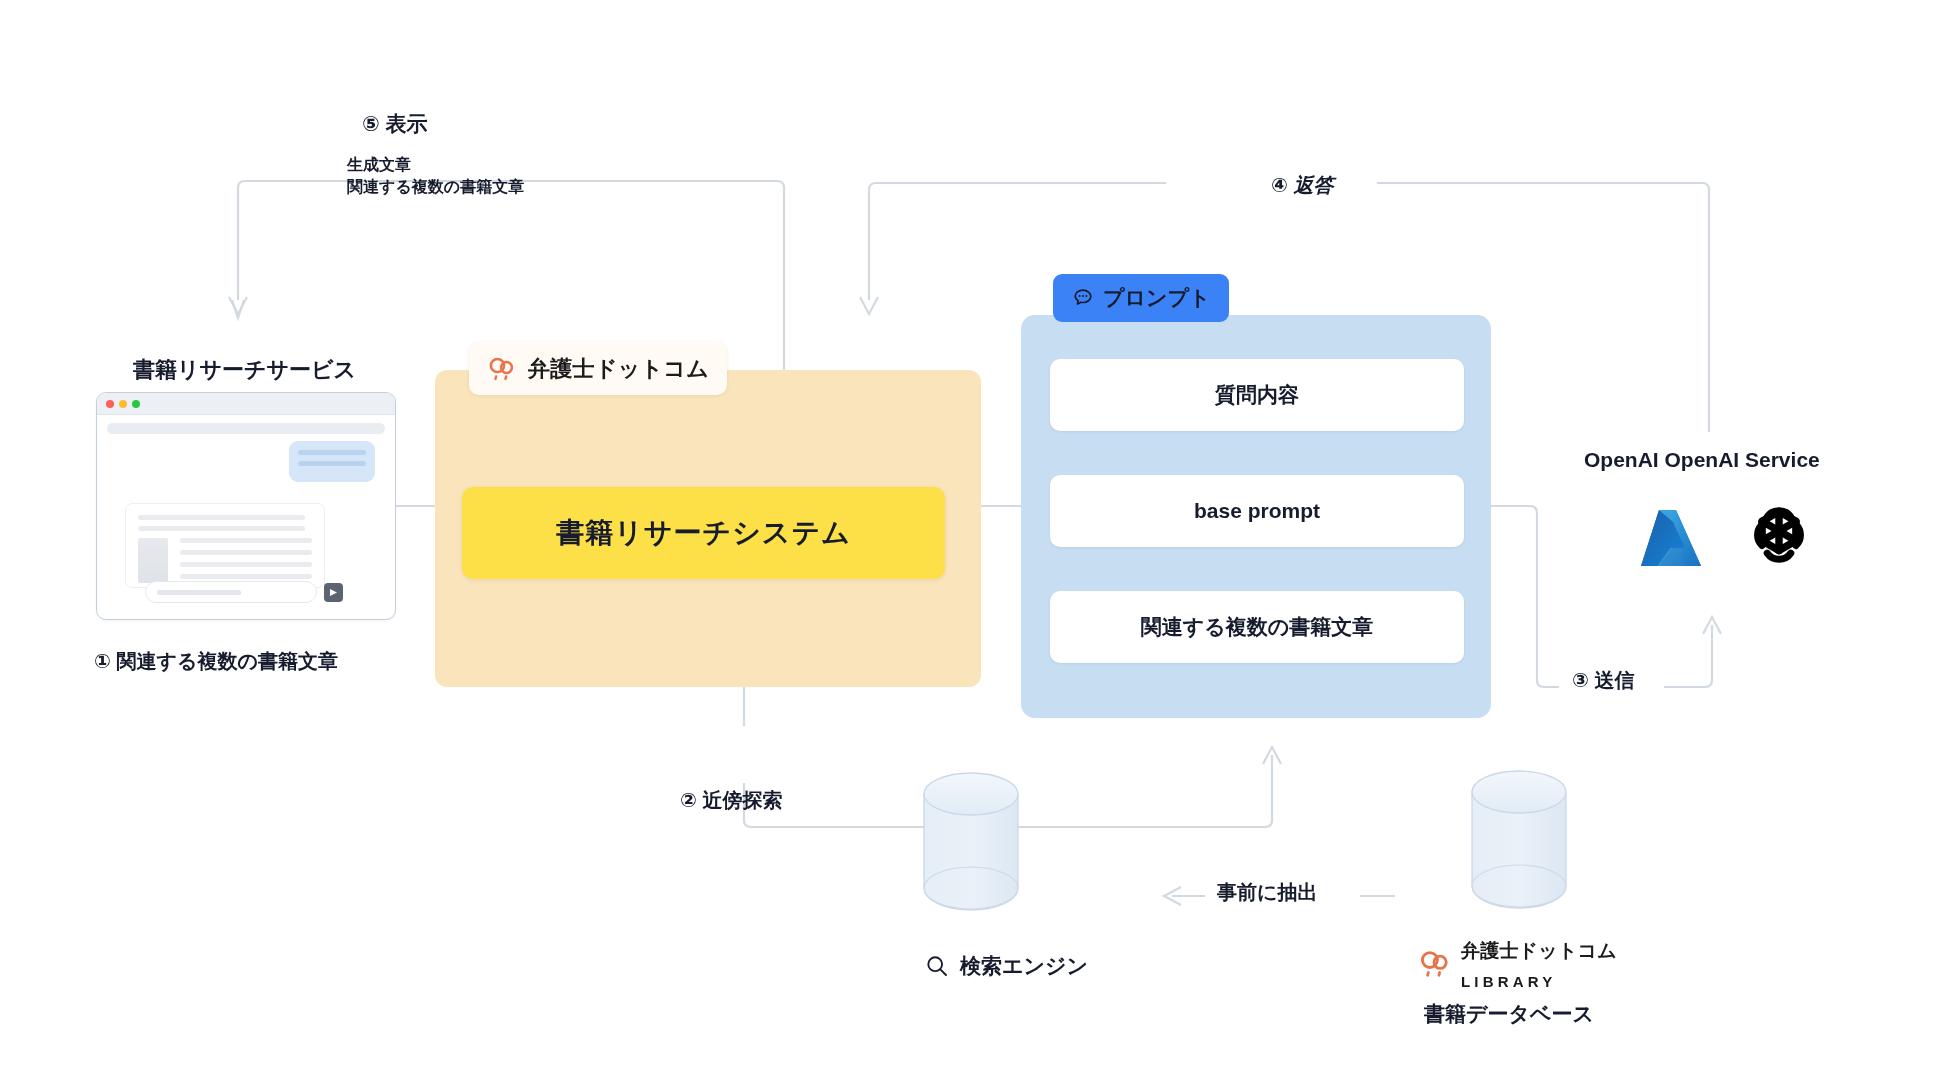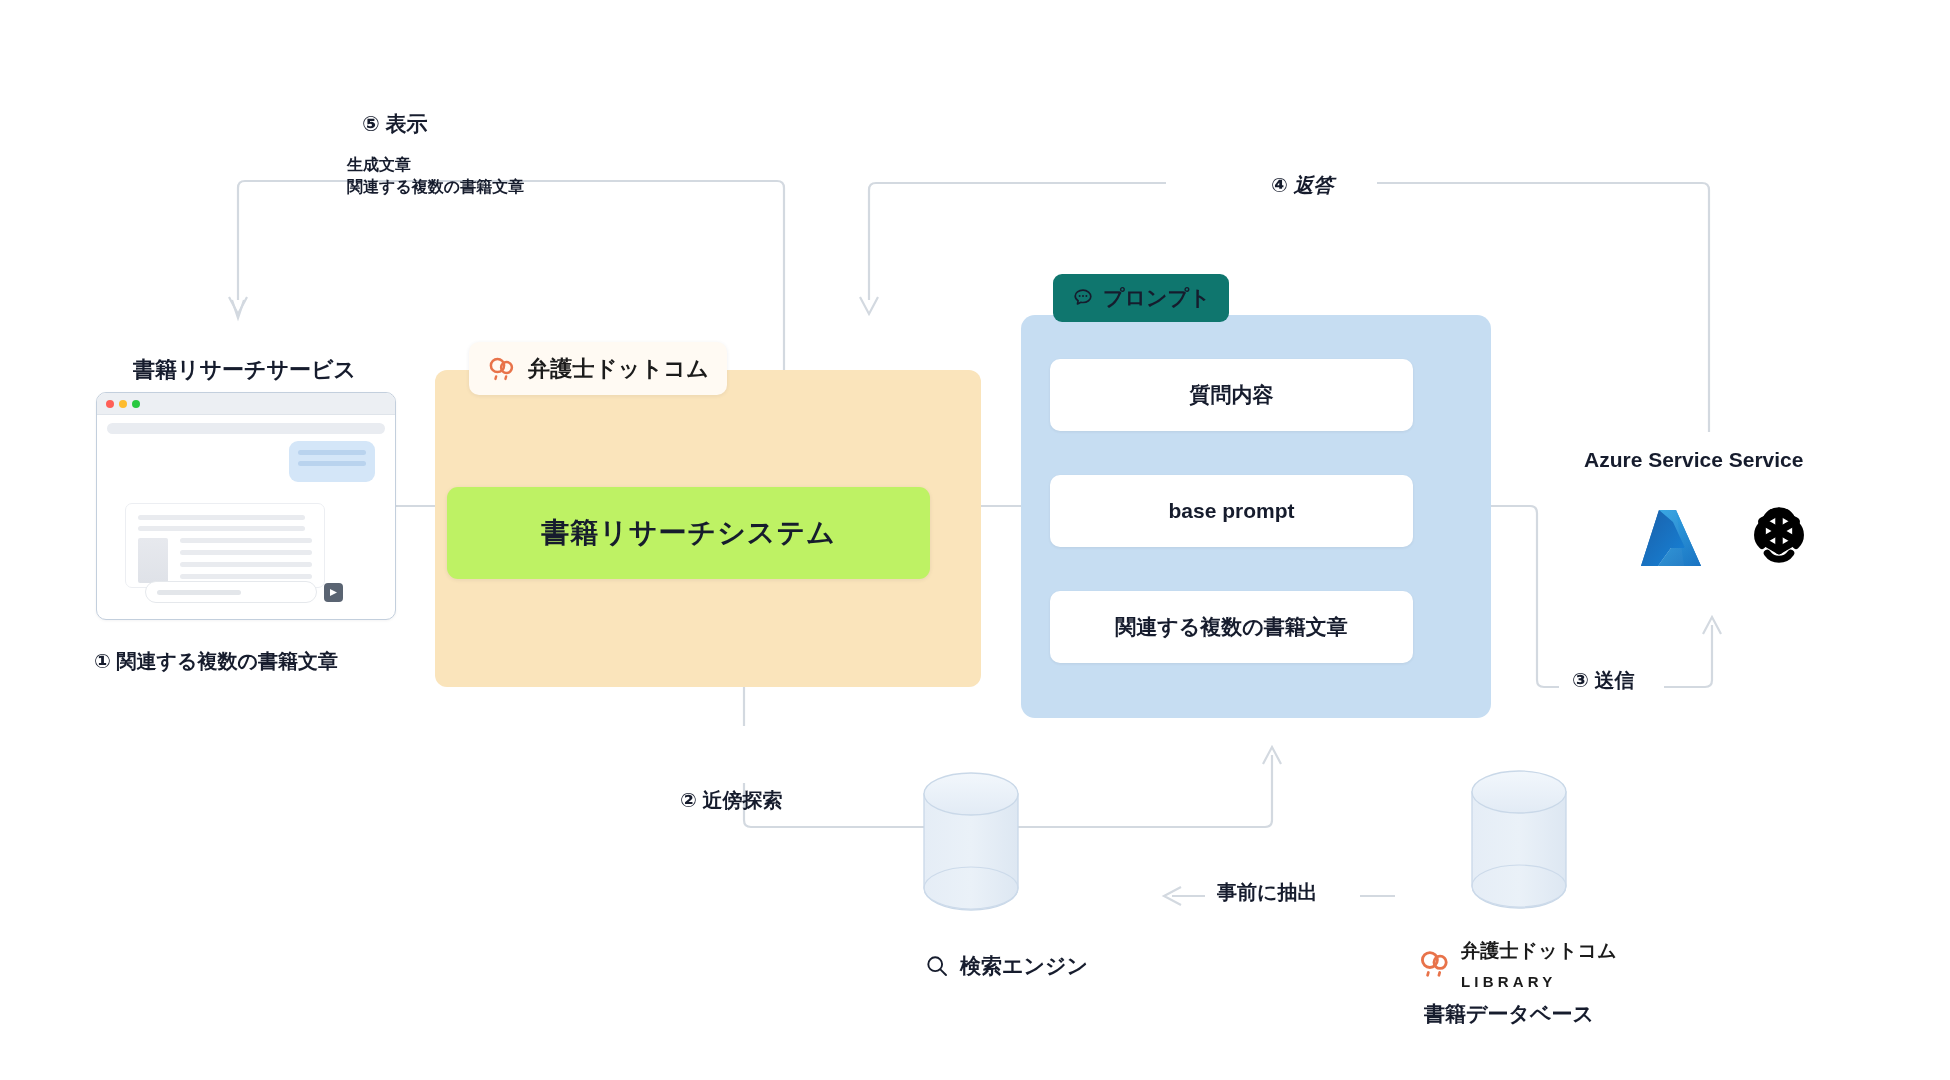--- a/index.html
+++ b/index.html
@@ -84,43 +84,43 @@
   }
   #bengo-badge {
     position: absolute; left: 469px; top: 342px;
     height: 53px; padding: 0 18px;
     background: #fffaf3; border-radius: 10px;
     display: flex; align-items: center; gap: 11px;
     box-shadow: 0 1px 4px rgba(22,28,45,.07);
   }
   #bengo-badge .txt { font-size: 22px; font-weight: 700; color: #1b1b1b; letter-spacing: .3px; }
   #system-card {
-    position: absolute; left: 447px; top: 487px;
+    position: absolute; left: 462px; top: 487px;
     width: 483px; height: 92px;
-    background: #bef264; border-radius: 11px;
+    background: #fde047; border-radius: 11px;
     display: flex; align-items: center; justify-content: center;
     box-shadow: 0 1px 4px rgba(22,28,45,.08);
   }
   #system-card .txt { font-size: 28px; font-weight: 700; color: #161c2d; letter-spacing: 1px; }
 
   
   #blue-panel {
     position: absolute; left: 1021px; top: 315px;
     width: 470px; height: 403px;
     background: #c6ddf2; border-radius: 14px;
   }
   #prompt-badge {
     position: absolute; left: 1053px; top: 274px;
     height: 48px; padding: 0 19px;
-    background: #0f766e; border-radius: 9px;
+    background: #3b82f6; border-radius: 9px;
     display: flex; align-items: center; gap: 9px;
   }
   #prompt-badge .txt { font-size: 21px; font-weight: 700; color: #161c2d; }
   .prompt-item {
-    position: absolute; left: 1050px; width: 363px; height: 72px;
+    position: absolute; left: 1050px; width: 414px; height: 72px;
     background: #fff; border-radius: 10px;
     display: flex; align-items: center; justify-content: center;
     box-shadow: 0 1px 3px rgba(22,28,45,.07);
   }
   .prompt-item .txt { font-size: 21px; font-weight: 700; color: #161c2d; }
   #prompt-item-0 { top: 359px; }
   #prompt-item-1 { top: 475px; }
   #prompt-item-2 { top: 591px; }
 
   
@@ -264,21 +264,21 @@
   <div class="prompt-item" id="prompt-item-0">
     <span class="txt">質問内容</span>
   </div>
   <div class="prompt-item" id="prompt-item-1">
     <span class="txt">base prompt</span>
   </div>
   <div class="prompt-item" id="prompt-item-2">
     <span class="txt">関連する複数の書籍文章</span>
   </div>
 
-  <div class="lbl" id="azure-title">Azure Service Service</div>
+  <div class="lbl" id="azure-title">OpenAI OpenAI Service</div>
   <div id="azure-logos">
     <svg width="78" height="78" viewBox="0 0 78 78">
       <defs>
         <linearGradient id="azg1" x1="0" y1="0" x2="1" y2="1">
           <stop offset="0" stop-color="#1b5fa8"></stop>
             <stop offset="1" stop-color="#1683d8"></stop>
         </linearGradient>
         <linearGradient id="azg2" x1="0" y1="0" x2="1" y2="1">
           <stop offset="0" stop-color="#44c8f5"></stop>
             <stop offset="1" stop-color="#1e7fd0"></stop>

